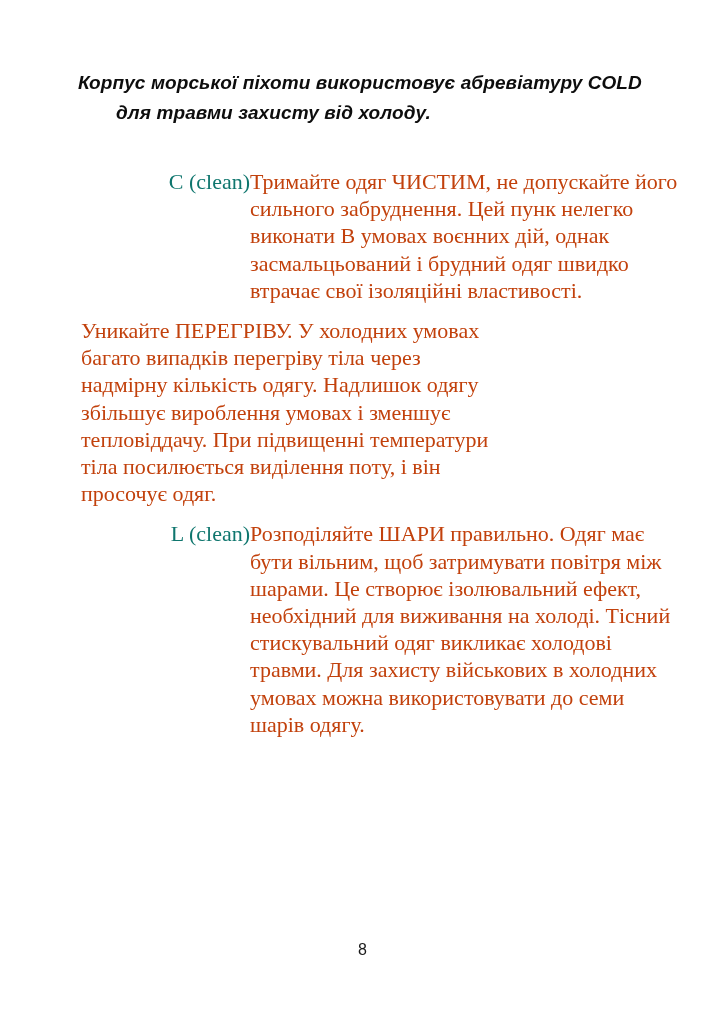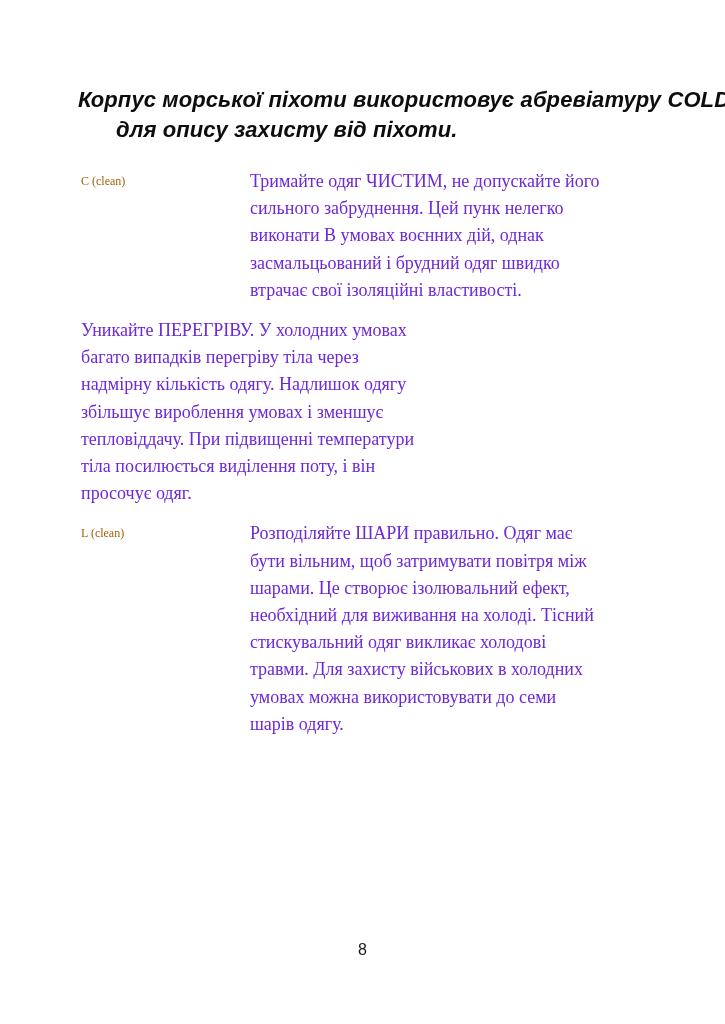--- a/index.html
+++ b/index.html
@@ -24,26 +24,26 @@
     height: 1024px;
     box-sizing: border-box;
     background: #ffffff;
     overflow: hidden;
   }
 
   
   .doc-title {
     position: absolute;
     left: 78px;
-    top: 85px;
+    top: 68px;
     width: 560px;
     font-family: "Liberation Sans", "DejaVu Sans", sans-serif;
     font-weight: bold;
     font-style: italic;
-    font-size: 22px;
+    font-size: 19px;
     line-height: 30px;
     text-align: center;
     letter-spacing: 0.1px;
     color: #0d0d0d;
   }
   .doc-title .t-line {
     display: block;
     white-space: nowrap;
   }
   .doc-title .t-line-1 { text-align: left; }
@@ -59,30 +59,31 @@
   .def-row {
     display: flex;
     align-items: flex-start;
     padding-left: 81px;
     padding-right: 72px;
     margin-bottom: 13px;
   }
   .def-term {
     flex: 0 0 169px;
     width: 169px;
-    font-size: 12px;
+    font-size: 22px;
     line-height: 27px;
-    color: #a16207;
+    color: #0f766e;
     white-space: nowrap;
+    text-align: right;
   }
   .def-desc {
     flex: 1 1 auto;
-    font-size: 18px;
+    font-size: 22px;
     line-height: 27.2px;
-    color: #6d28d9;
+    color: #c2410c;
   }
   .def-desc .d-line {
     display: block;
     white-space: nowrap;
   }
 
   
   .page-number {
     position: absolute;
     left: 0;
@@ -94,21 +95,21 @@
     color: #1a1a1a;
   }
 </style>
 </head>
 <body>
 
 <div class="page">
 
   <div class="doc-title">
     <span class="t-line t-line-1">Корпус морської піхоти використовує абревіатуру COLD</span>
-    <span class="t-line t-line-2">для опису захисту від піхоти.</span>
+    <span class="t-line t-line-2">для травми захисту від холоду.</span>
   </div>
 
   <div class="defs">
 
     <div class="def-row">
       <div class="def-term">C (clean)</div>
       <div class="def-desc">
         <span class="d-line">Тримайте одяг ЧИСТИМ, не допускайте його</span>
         <span class="d-line">сильного забруднення. Цей пунк нелегко</span>
         <span class="d-line">виконати В умовах воєнних дій, однак</span>

